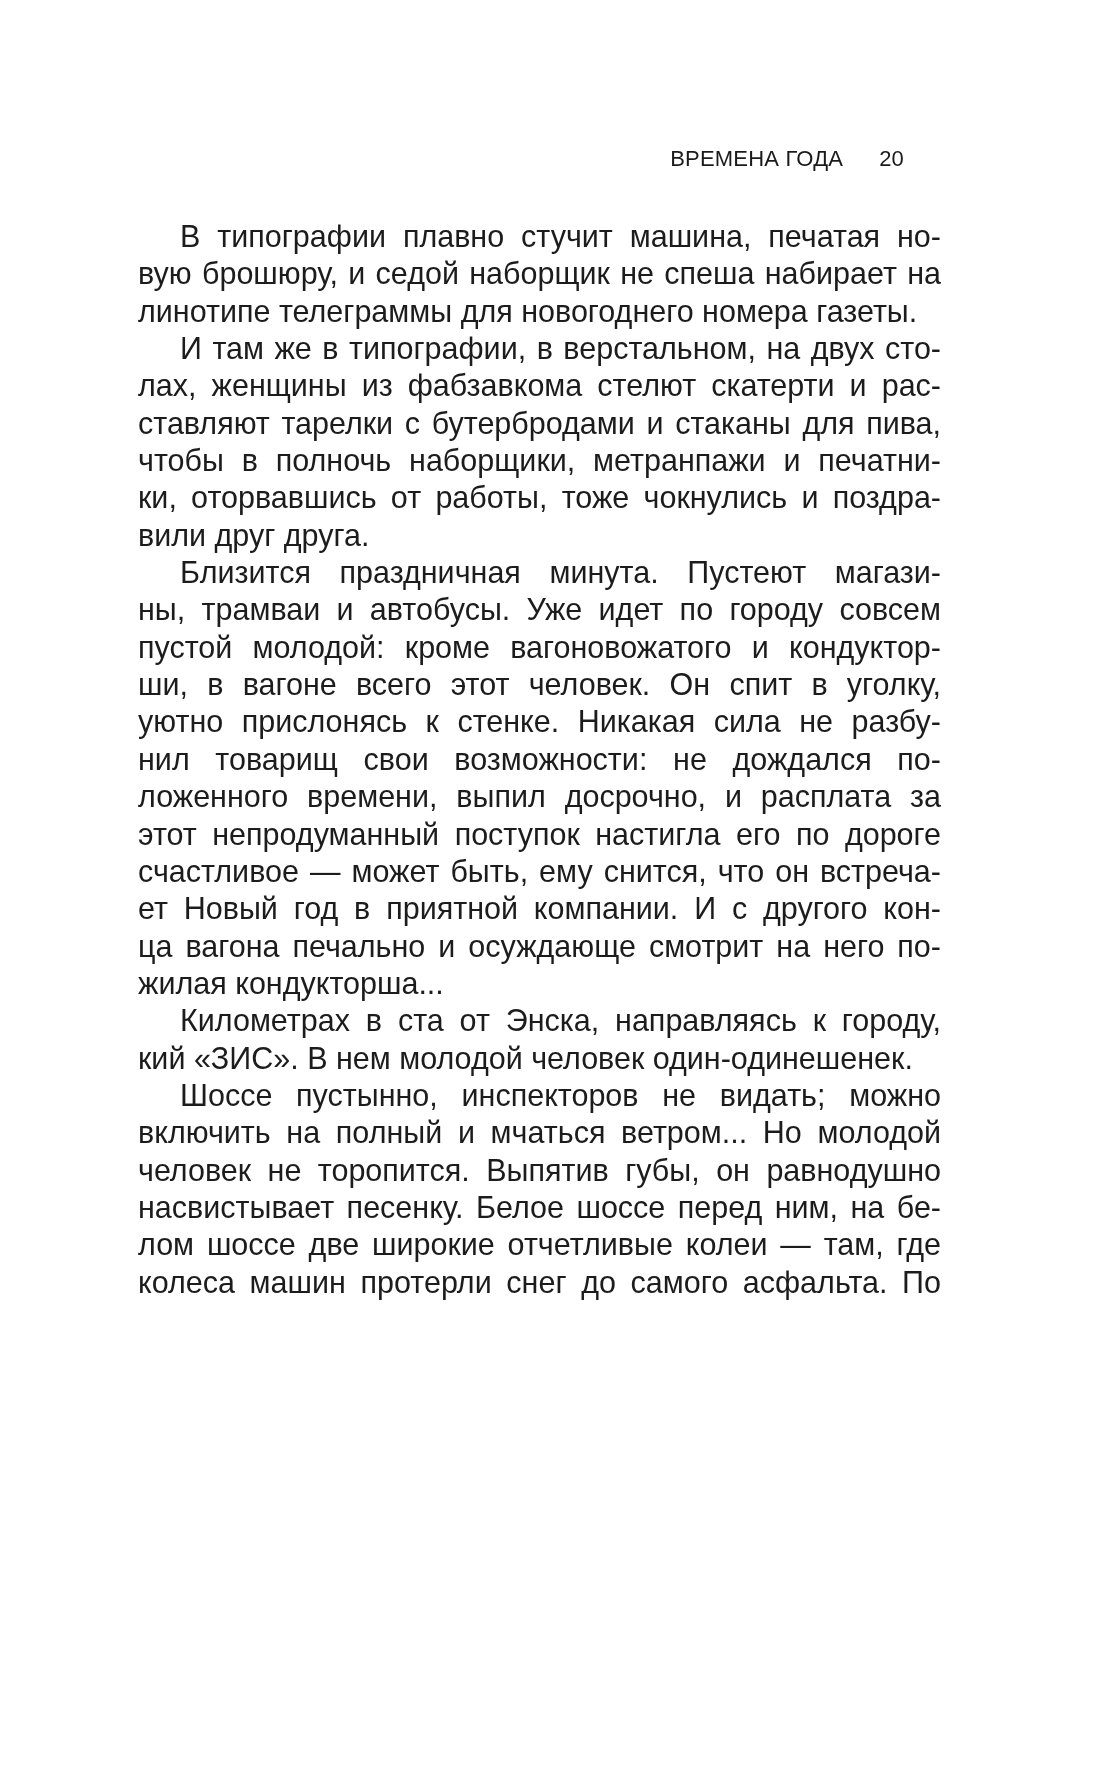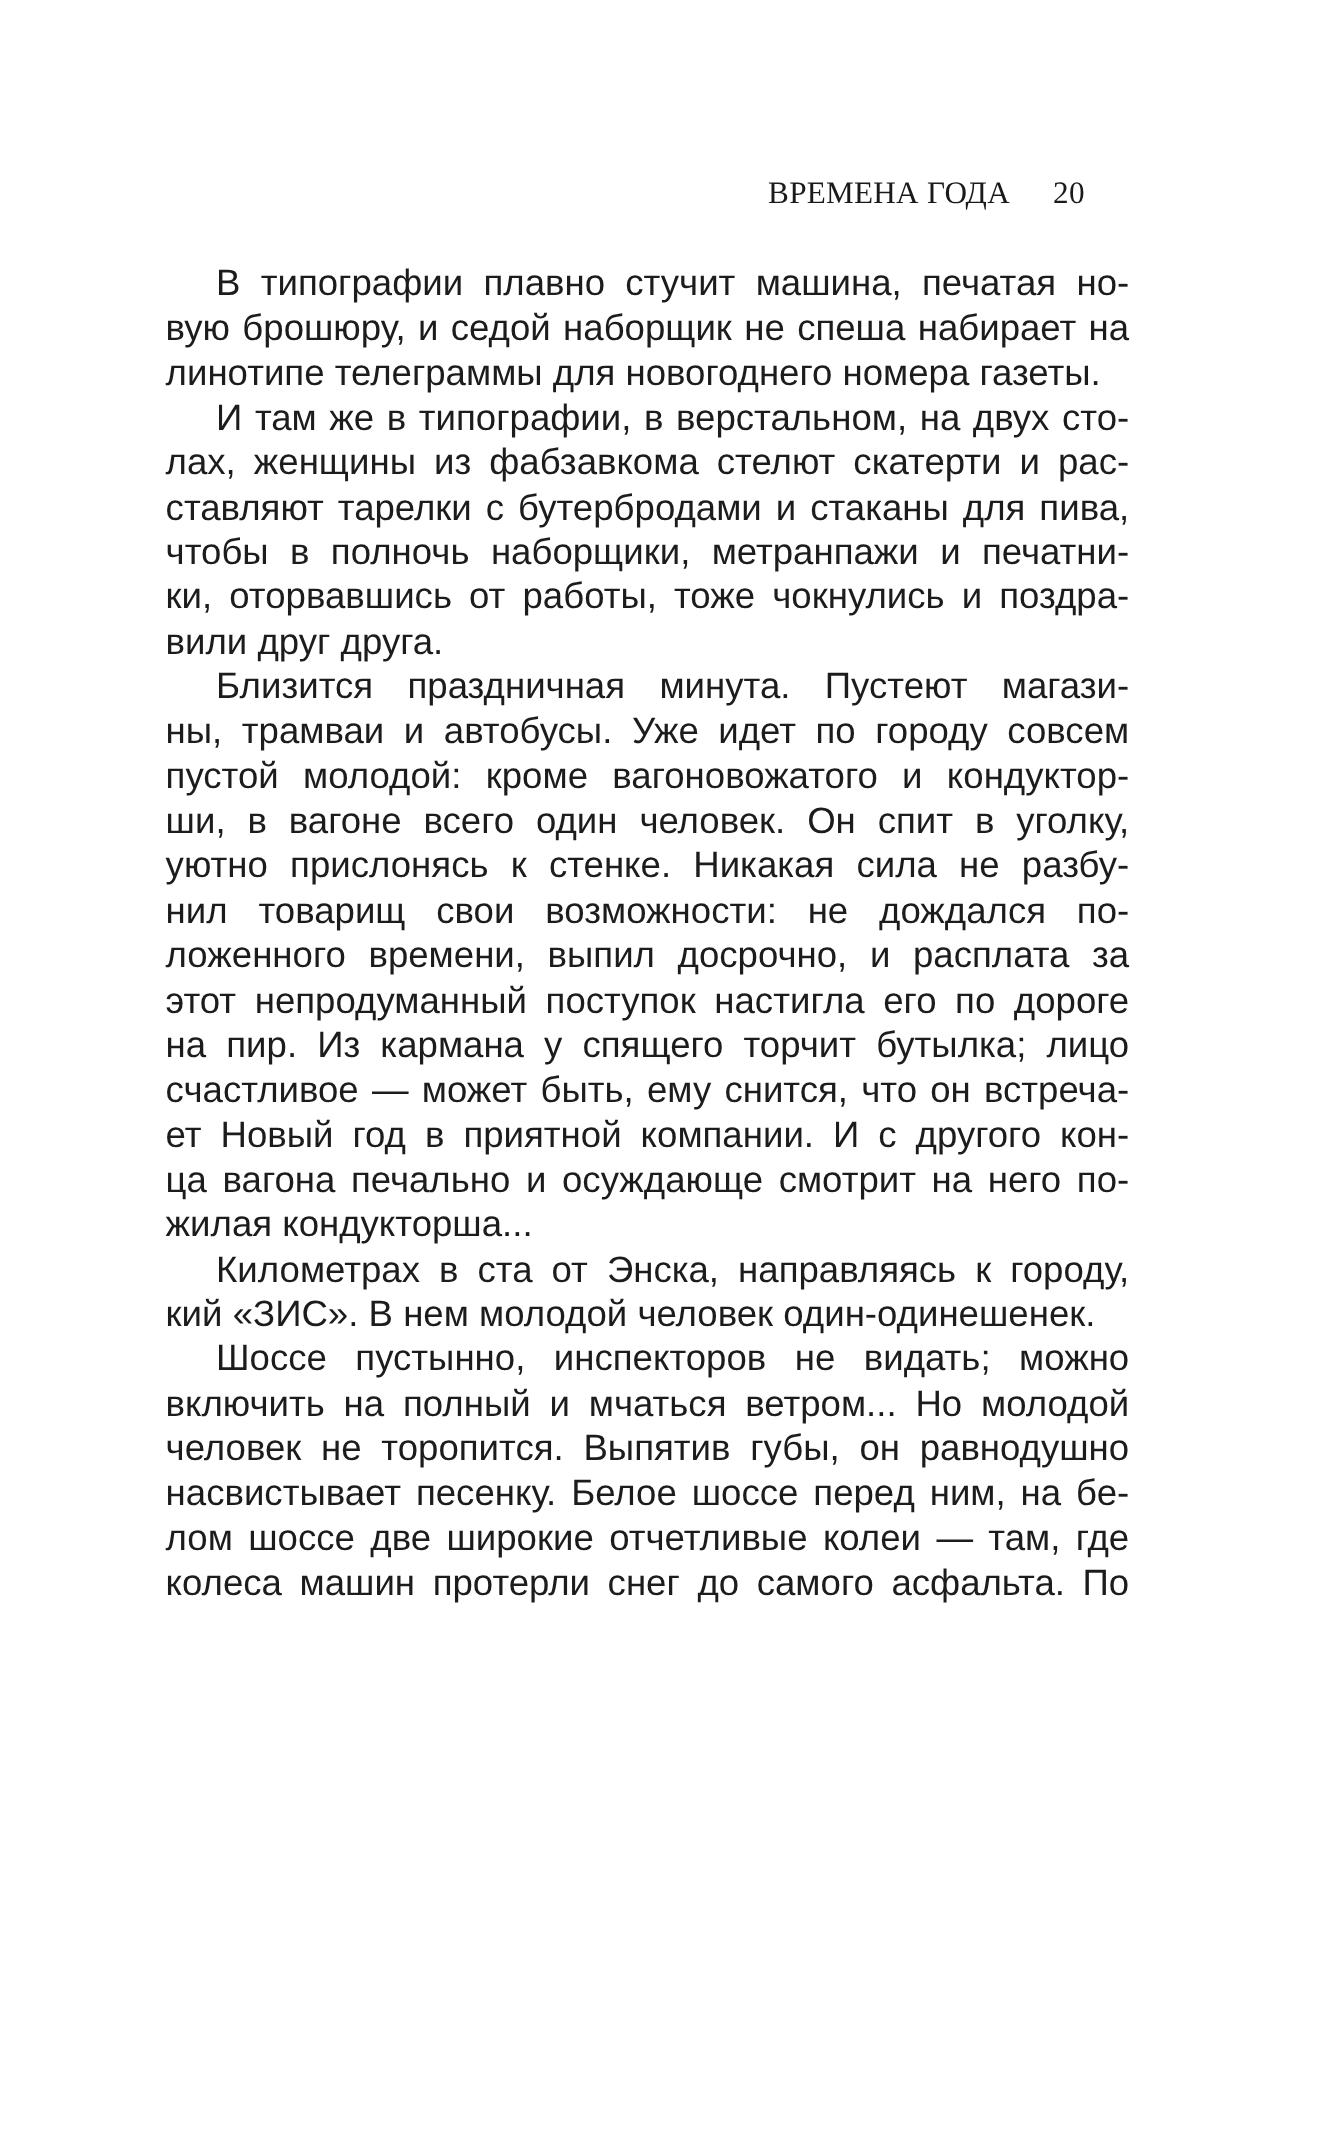--- a/index.html
+++ b/index.html
@@ -1,20 +1,20 @@
 <!DOCTYPE html>
 <html><head>
 <meta charset="utf-8">
 <style>
   html, body { margin:0; padding:0; background:#ffffff; }
   body { width:1100px; height:1777px; position:relative; overflow:hidden; }
   .page { position:absolute; left:0; top:0; width:1100px; height:1777px; background:#fff; }
   .running-head {
     position:absolute; top:146px; right:196px;
-    font-family:Liberation Serif, serif; font-size:26px; color:#1a1a1a;
+    font-family:Liberation Sans, sans-serif; font-size:22px; color:#1a1a1a;
     letter-spacing:0.2px; display:flex; align-items:flex-start;
   }
   .running-head .title { margin-right:36px; }
   .body-text {
     position:absolute; left:138px; top:218px; width:803px;
     font-family:Liberation Sans, sans-serif; font-size:30.5px; line-height:37.35px;
     color:#1c1c1c;
   }
   .line { display:block; white-space:nowrap; text-align:justify; text-align-last:justify; height:37.35px; }
   .line.last { text-align-last:left; }
@@ -43,26 +43,25 @@
       <span class="line">ставляют тарелки с бутербродами и стаканы для пива,</span>
       <span class="line">чтобы в полночь наборщики, метранпажи и печатни-</span>
       <span class="line">ки, оторвавшись от работы, тоже чокнулись и поздра-</span>
       <span class="line last">вили друг друга.</span>
     </div>
 
     <div>
       <span class="line indent">Близится праздничная минута. Пустеют магази-</span>
       <span class="line">ны, трамваи и автобусы. Уже идет по городу совсем</span>
       <span class="line">пустой молодой: кроме вагоновожатого и кондуктор-</span>
-      <span class="line">ши, в вагоне всего один человек. Он спит в уголку,</span>
+      <span class="line">ши, в вагоне всего этот человек. Он спит в уголку,</span>
       <span class="line">уютно прислонясь к стенке. Никакая сила не разбу-</span>
       <span class="line">нил товарищ свои возможности: не дождался по-</span>
       <span class="line">ложенного времени, выпил досрочно, и расплата за</span>
       <span class="line">этот непродуманный поступок настигла его по дороге</span>
-      <span class="line">на пир. Из кармана у спящего торчит бутылка; лицо</span>
       <span class="line">счастливое — может быть, ему снится, что он встреча-</span>
       <span class="line">ет Новый год в приятной компании. И с другого кон-</span>
       <span class="line">ца вагона печально и осуждающе смотрит на него по-</span>
       <span class="line last">жилая кондукторша...</span>
     </div>
 
     <div>
       <span class="line indent">Километрах в ста от Энска, направляясь к городу,</span>
       <span class="line last">кий «ЗИС». В нем молодой человек один-одинешенек.</span>
     </div>

